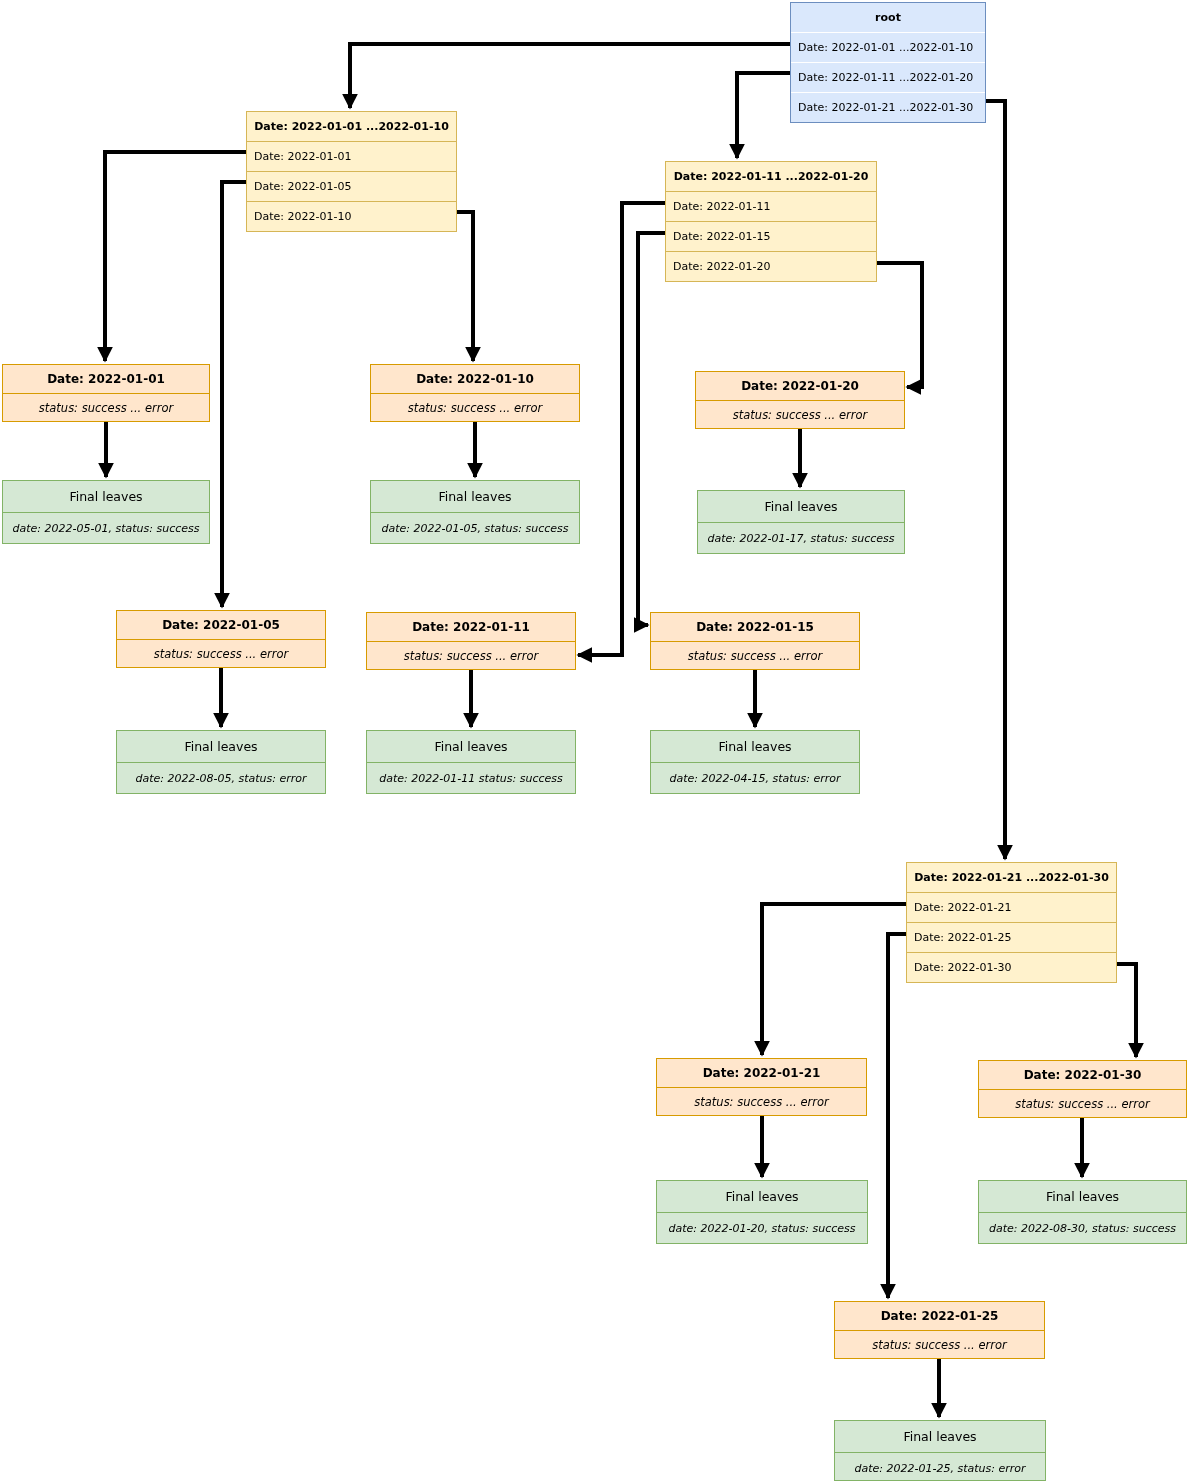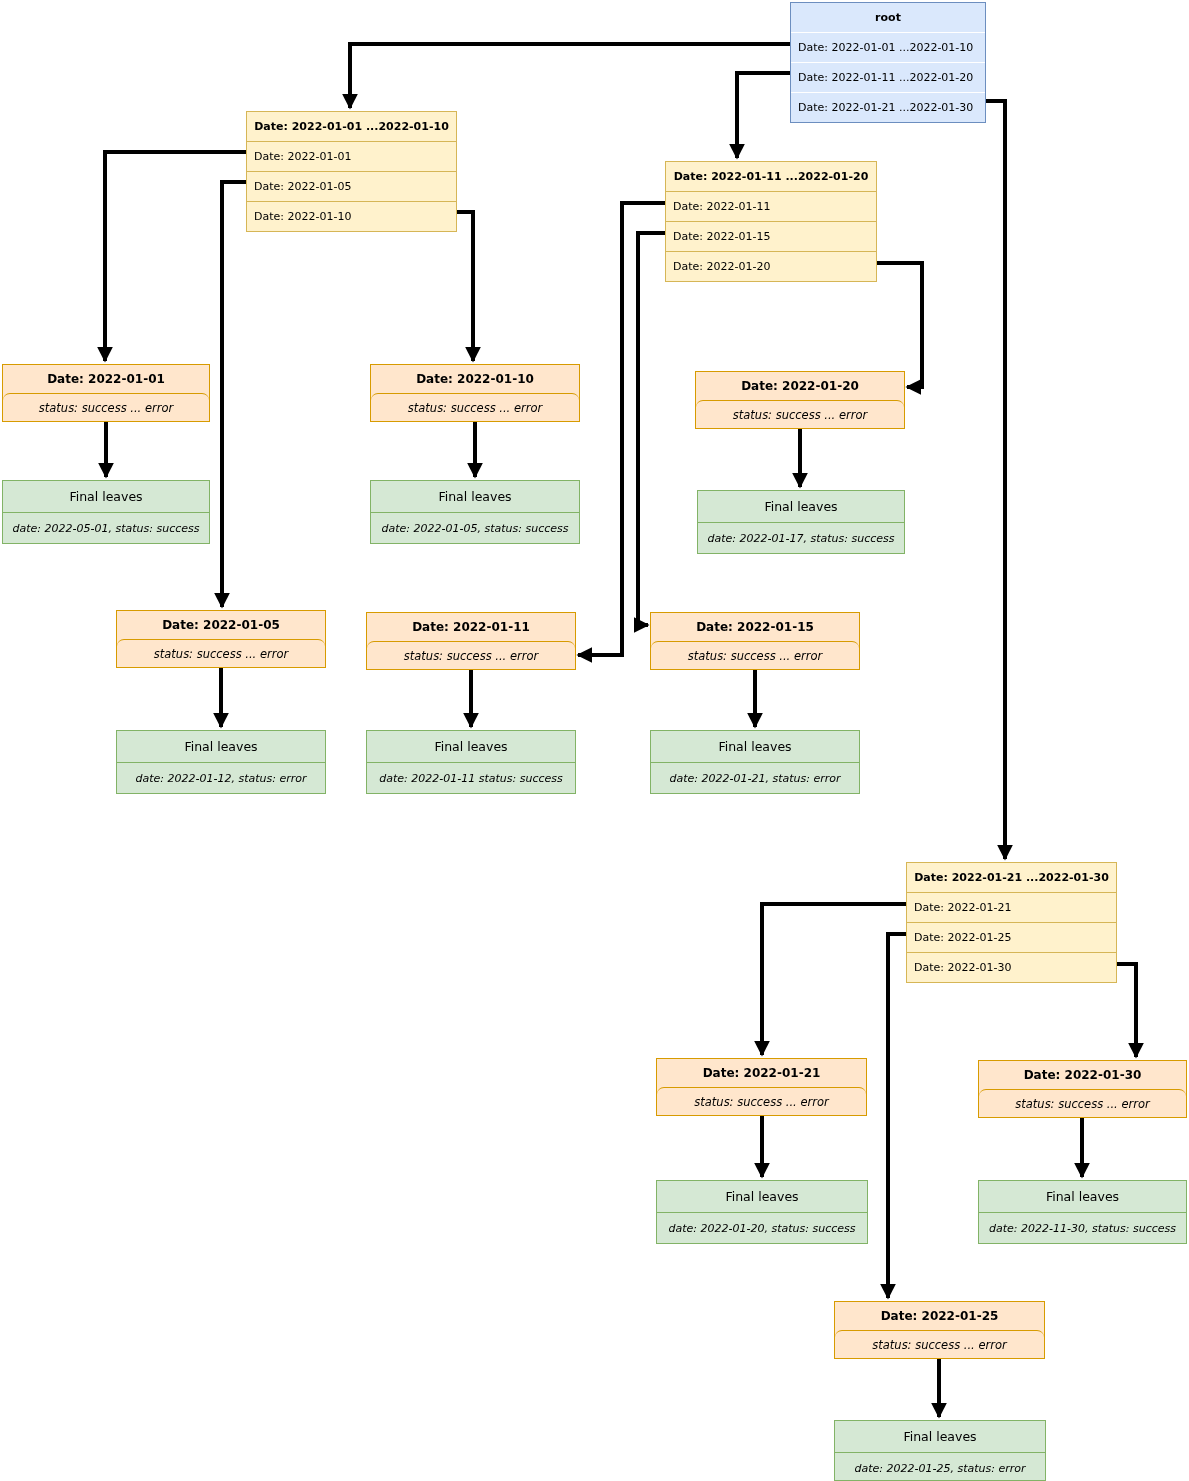--- a/index.html
+++ b/index.html
@@ -19,21 +19,21 @@
 
   .blue{background:#dae8fc;border-color:#6c8ebf;}
   .blue .row{border-top:1px solid #ffffff;}
   .yellow{background:#fff2cc;border-color:#d6b656;}
   .yellow .row{border-top:1px solid #d6b656;}
 
   
   .card .hdr{height:28px;font-size:12px;}
   .card .row{height:28px;font-size:11.5px;font-style:italic;justify-content:center;padding:0;}
   .orange{background:#ffe6cc;border-color:#d79b00;}
-  .orange .row{border-top:1px solid #d79b00;border-radius:7px;}
+  .orange .row{border-top:1px solid #d79b00;}
 
   
   .leafN .hdr{height:31px;font-size:12.5px;font-weight:normal;}
   .leafN .row{height:31px;font-size:11px;font-style:italic;justify-content:center;padding:0;}
   .green{background:#d5e8d4;border-color:#82b366;}
   .green .row{border-top:1px solid #82b366;}
 </style>
 </head>
 <body>
 
@@ -140,36 +140,36 @@
   <div class="node leafN green" style="left:370px;top:480px;width:210px">
     <div class="hdr">Final leaves</div>
     <div class="row">date: 2022-01-05, status: success</div>
   </div>
   <div class="node leafN green" style="left:697px;top:490px;width:208px">
     <div class="hdr">Final leaves</div>
     <div class="row">date: 2022-01-17, status: success</div>
   </div>
   <div class="node leafN green" style="left:116px;top:730px;width:210px">
     <div class="hdr">Final leaves</div>
-    <div class="row">date: 2022-01-12, status: error</div>
+    <div class="row">date: 2022-08-05, status: error</div>
   </div>
   <div class="node leafN green" style="left:366px;top:730px;width:210px">
     <div class="hdr">Final leaves</div>
     <div class="row">date: 2022-01-11 status: success</div>
   </div>
   <div class="node leafN green" style="left:650px;top:730px;width:210px">
     <div class="hdr">Final leaves</div>
-    <div class="row">date: 2022-01-21, status: error</div>
+    <div class="row">date: 2022-04-15, status: error</div>
   </div>
   <div class="node leafN green" style="left:656px;top:1180px;width:212px">
     <div class="hdr">Final leaves</div>
     <div class="row">date: 2022-01-20, status: success</div>
   </div>
   <div class="node leafN green" style="left:978px;top:1180px;width:209px">
     <div class="hdr">Final leaves</div>
-    <div class="row">date: 2022-11-30, status: success</div>
+    <div class="row">date: 2022-08-30, status: success</div>
   </div>
   <div class="node leafN green" style="left:834px;top:1420px;width:212px;height:61px">
     <div class="hdr">Final leaves</div>
     <div class="row">date: 2022-01-25, status: error</div>
   </div>
 
 </div>
 
 </body></html>

